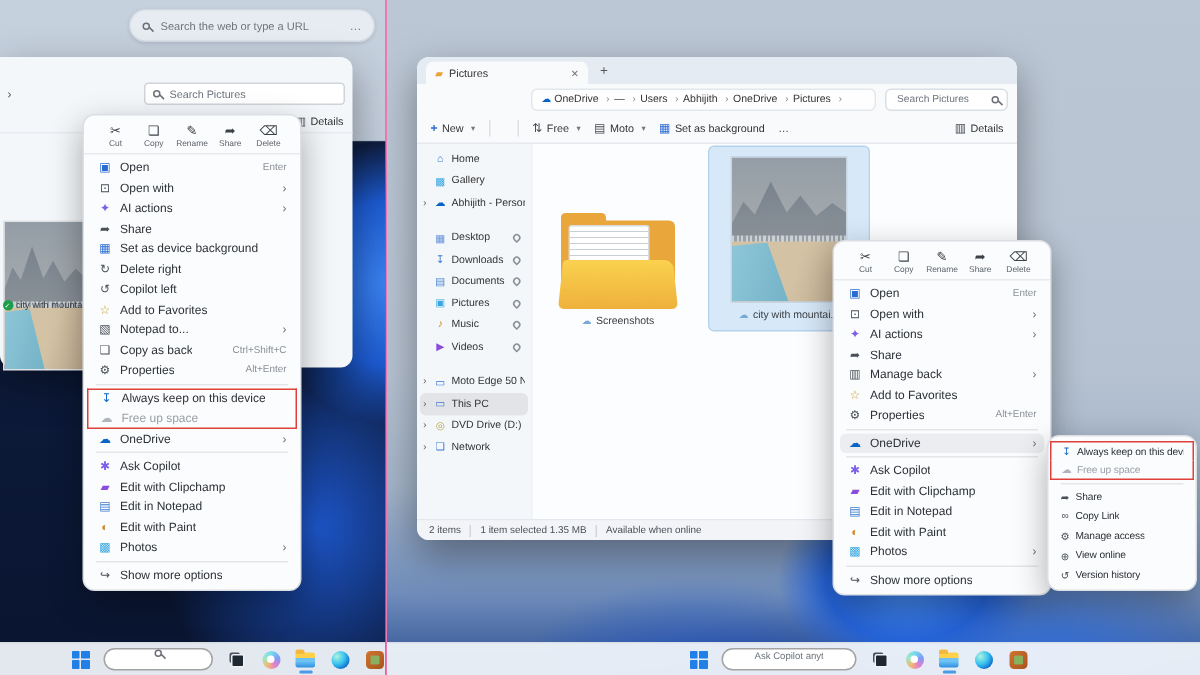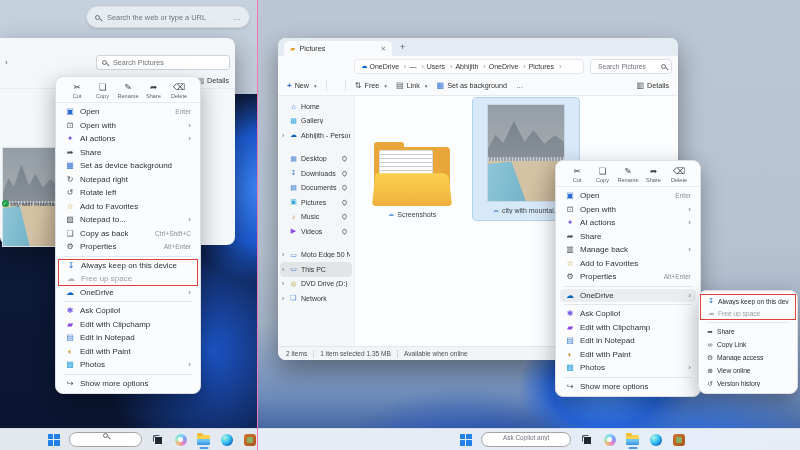--- a/index.html
+++ b/index.html
@@ -264,26 +264,26 @@
             <span class="mlabel">Share</span>
             <span class="mright"></span>
           </div>
           <div class="mrow" data-name="menu-item-set-as-desktop-background">
             <span class="mglyph" data-name="menu-item-icon" style="color: rgb(43, 107, 212);">▦</span>
             <span class="mlabel">Set as device background</span>
             <span class="mright"></span>
           </div>
           <div class="mrow" data-name="menu-item-rotate-right">
             <span class="mglyph" data-name="menu-item-icon">↻</span>
-            <span class="mlabel">Notepad right</span>
+            <span class="mlabel">Delete right</span>
             <span class="mright"></span>
           </div>
           <div class="mrow" data-name="menu-item-rotate-left">
             <span class="mglyph" data-name="menu-item-icon">↺</span>
-            <span class="mlabel">Rotate left</span>
+            <span class="mlabel">Copilot left</span>
             <span class="mright"></span>
           </div>
           <div class="mrow" data-name="menu-item-add-to-favorites">
             <span class="mglyph" data-name="menu-item-icon" style="color: rgb(199, 154, 46);">☆</span>
             <span class="mlabel">Add to Favorites</span>
             <span class="mright"></span>
           </div>
           <div class="mrow sub" data-name="menu-item-compress-to">
             <span class="mglyph" data-name="menu-item-icon">▧</span>
             <span class="mlabel">Notepad to...</span>
@@ -455,21 +455,21 @@
         <span>
           
         <span class="tbi" data-name="toolbar-cut"></span><span class="tbi" data-name="toolbar-copy"></span><span class="tbi" data-name="toolbar-paste"></span><span class="tbi" data-name="toolbar-rename"></span><span class="tbi" data-name="toolbar-share"></span><span class="tbi" data-name="toolbar-delete"></span></span>
         <span class="tsep"></span>
         <span class="tgroup caret" data-name="sort-button">
           <span class="tbi" data-name="sort-icon">⇅</span>
           <span>Free</span>
         </span>
         <span class="tgroup caret" data-name="view-button">
           <span class="tbi" data-name="view-icon">▤</span>
-          <span>Link</span>
+          <span>Moto</span>
         </span>
         <span class="tgroup" data-name="set-as-background-button">
           <span class="tbi" style="color:#2b6bd4" data-name="image-icon">▦</span>
           <span>Set as background</span>
         </span>
         <span class="tmore" data-name="see-more-button">…</span>
         <span class="tdetails" data-name="details-button">
           <span class="tbi" data-name="details-pane-icon">▥</span>
           <span>Details</span>
         </span>

